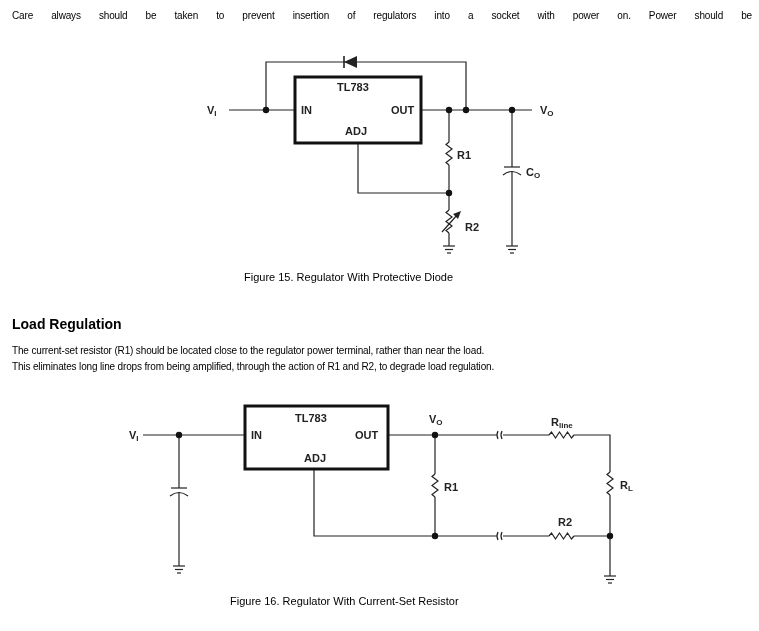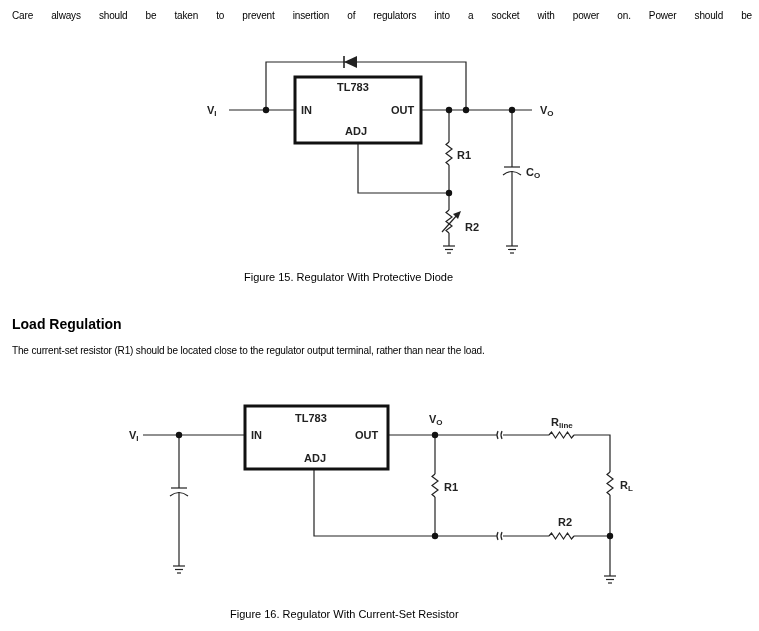--- a/index.html
+++ b/index.html
@@ -75,21 +75,22 @@
   <text class="lbl" x="457" y="159">R1</text>
   <text class="lbl" x="465" y="231">R2</text>
   <text class="lbl" x="526" y="176"><tspan>C</tspan><tspan class="sub" dy="2">O</tspan></text>
 </svg>
 
 <div class="caption" style="left:232px; top:271px;">Figure 15. Regulator With Protective Diode</div>
 
 <div class="heading">Load Regulation</div>
 
 <div class="para" style="top:343px;">
-  <span class="ln">The current-set resistor (R1) should be located close to the regulator output terminal, rather than near the load.</span>
+  <span class="ln">The current-set resistor (R1) should be located close to the regulator power terminal, rather than near the load.</span>
+  <span class="ln">This eliminates long line drops from being amplified, through the action of R1 and R2, to degrade load regulation.</span>
 </div>
 
 <svg class="fig" width="759" height="631" viewBox="0 0 759 631">
   <g stroke="#222" stroke-width="1.2" fill="none">
 
     <line x1="143" y1="435" x2="245" y2="435"></line>
 
     <line x1="179" y1="435" x2="179" y2="488"></line>
     <line x1="171" y1="488" x2="187" y2="488"></line>
     <path d="M170,496 Q179,489 188,496"></path>
@@ -132,13 +133,13 @@
   <text class="lbl" x="355" y="439">OUT</text>
   <text class="lbl" x="304" y="462">ADJ</text>
   <text class="lbl" x="129" y="439"><tspan>V</tspan><tspan class="sub" dy="2">I</tspan></text>
   <text class="lbl" x="429" y="423"><tspan>V</tspan><tspan class="sub" dy="2">O</tspan></text>
   <text class="lbl" x="444" y="491">R1</text>
   <text class="lbl" x="551" y="426"><tspan>R</tspan><tspan class="sub" dy="2">line</tspan></text>
   <text class="lbl" x="620" y="489"><tspan>R</tspan><tspan class="sub" dy="2">L</tspan></text>
   <text class="lbl" x="558" y="526">R2</text>
 </svg>
 
-<div class="caption" style="left:218px; top:608px;">Figure 16. Regulator With Current-Set Resistor</div>
+<div class="caption" style="left:218px; top:595px;">Figure 16. Regulator With Current-Set Resistor</div>
 
 </body></html>

